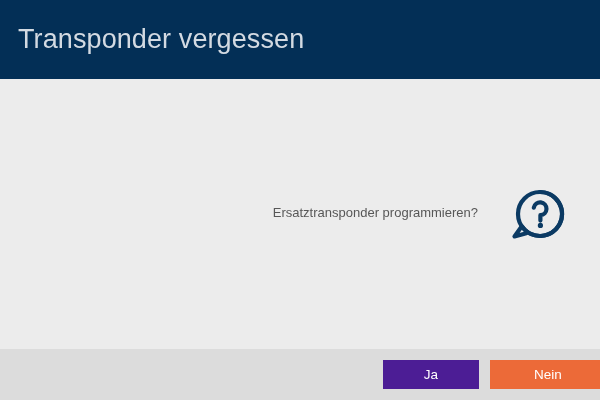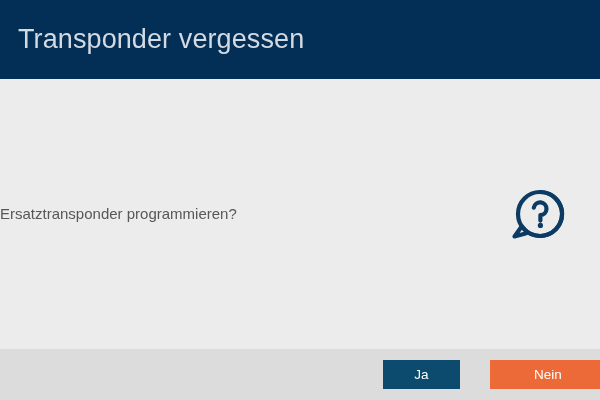--- a/index.html
+++ b/index.html
@@ -45,23 +45,23 @@
   #content {
     flex: 1 1 auto;
     background: #ececec;
     position: relative;
   }
   #message-text {
     position: absolute;
     left: 0;
     right: 0;
     top: 126px;
-    text-align: left;
+    text-align: right;
     color: #575757;
-    font-size: 15px;
+    font-size: 13px;
     line-height: 1.2;
     padding-right: 122px;
     box-sizing: border-box;
   }
   #query-icon {
     position: absolute;
     left: 508px;
     top: 105px;
     width: 60px;
     height: 60px;
@@ -89,22 +89,22 @@
     color: #ffffff;
     font-family: "Liberation Sans", sans-serif;
     font-size: 13.5px;
     line-height: 29px;
     text-align: center;
     cursor: pointer;
     display: block;
   }
   #button-yes {
     left: 383px;
-    width: 77px;
-    background: #0c4a6e;
+    width: 96px;
+    background: #4c1d95;
   }
   #button-no {
     left: 490px;
     width: 116px;
     background: #ec6a38;
   }
 </style>
 </head>
 <body>
 

